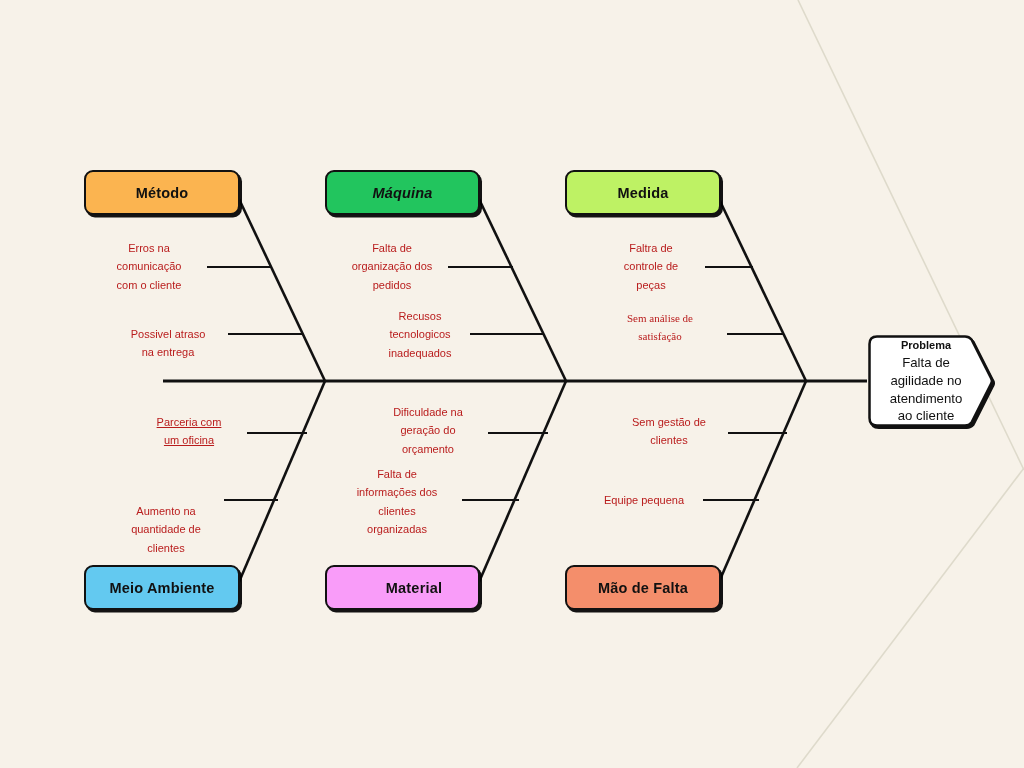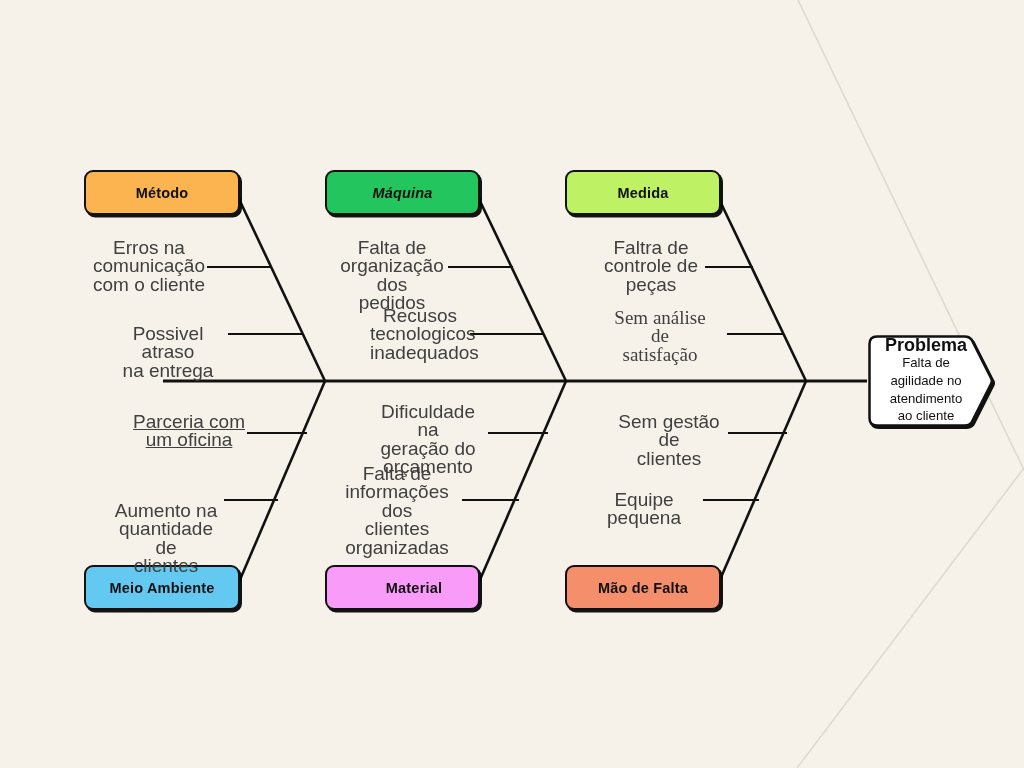--- a/index.html
+++ b/index.html
@@ -62,23 +62,23 @@
     color: #111111;
     letter-spacing: 0.2px;
     box-shadow: 2px 2.5px 0 rgba(0,0,0,0.92);
   }
 
   
   .cause {
     position: absolute;
     box-sizing: border-box;
     text-align: center;
-    font-size: 19px;
+    font-size: 11px;
     line-height: 18.4px;
-    color: #404040;
+    color: #b91c1c;
     white-space: pre-line;
   }
 
   
   #problem-box {
     position: absolute;
     left: 867px;
     top: 334px;
     width: 128px;
     height: 94px;
@@ -100,21 +100,21 @@
     align-items: center;
     justify-content: center;
     text-align: center;
     font-size: 13.2px;
     line-height: 17.6px;
     color: #111111;
     padding-left: 6px;
   }
   #problem-title {
     font-weight: bold;
-    font-size: 18px;
+    font-size: 11px;
     line-height: 17px;
   }
   #problem-desc {
     white-space: pre-line;
   }
 </style>
 </head>
 <body style="background: rgb(247, 242, 233);">
 
 <div id="canvas">

